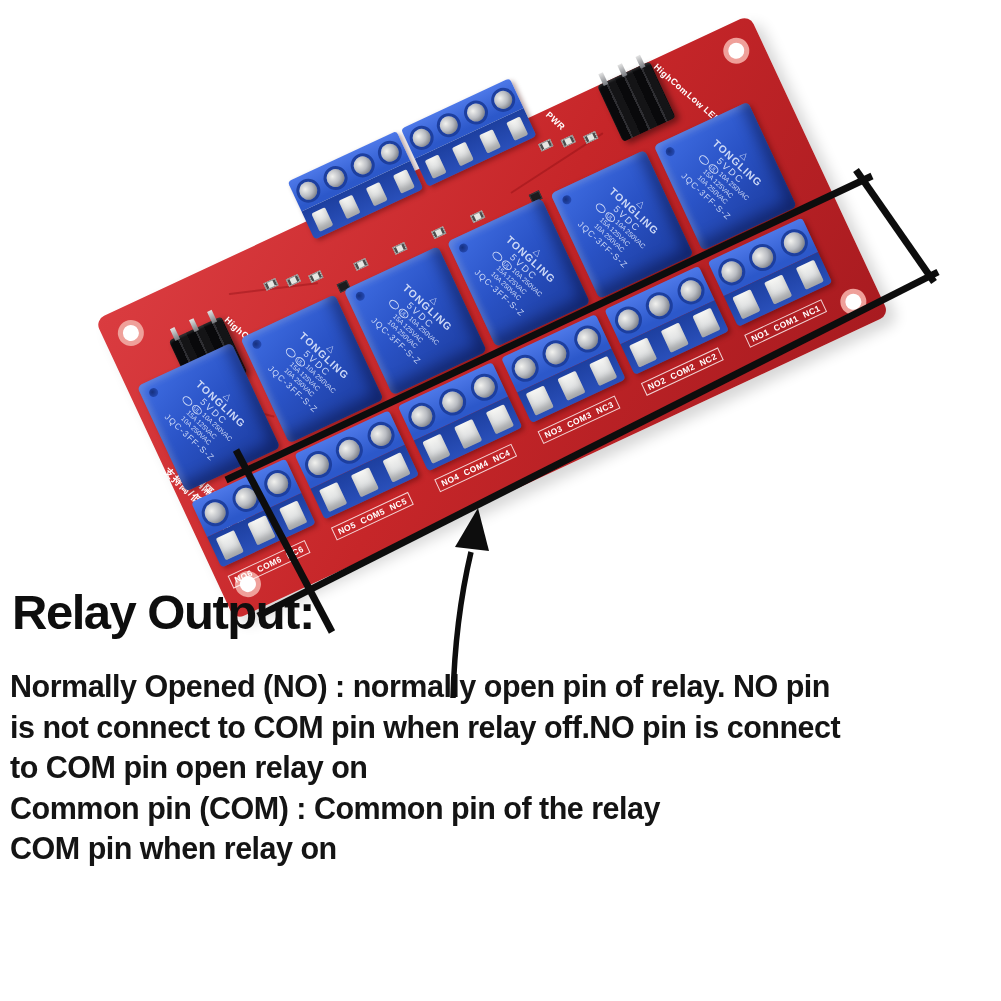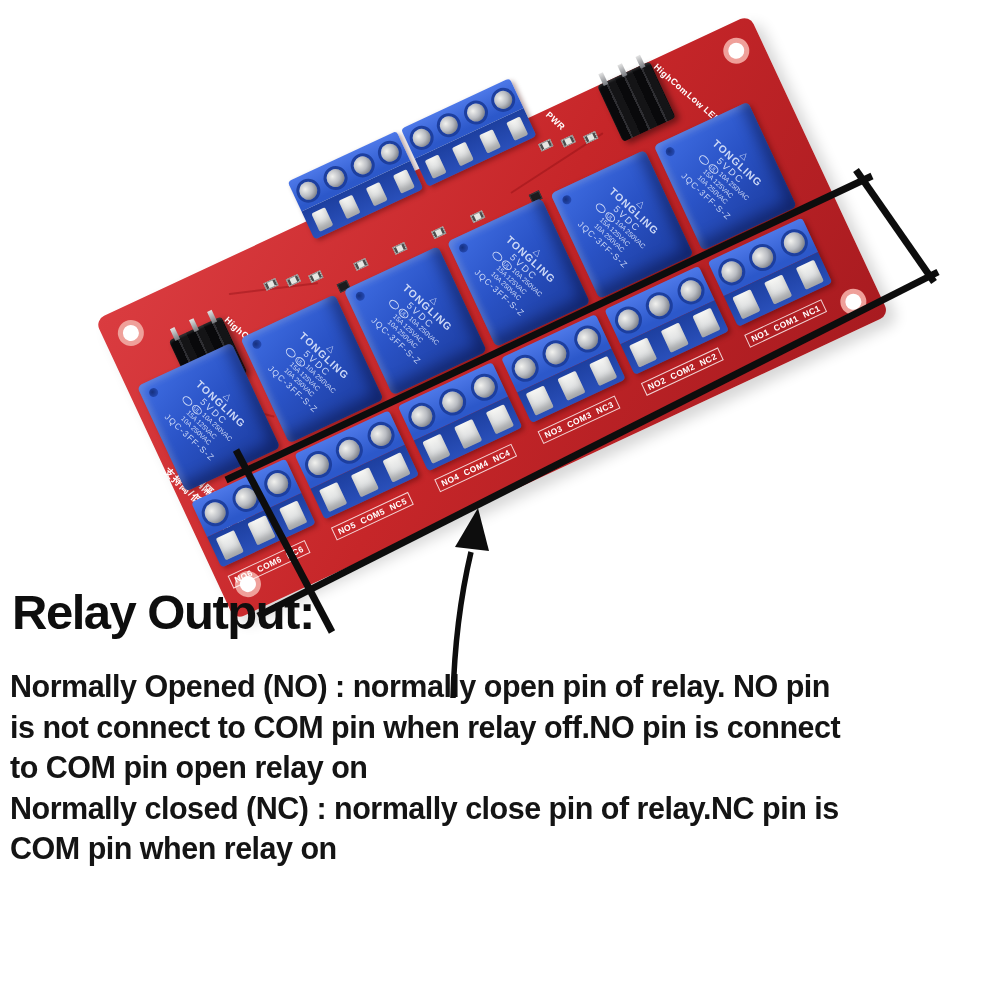--- a/index.html
+++ b/index.html
@@ -345,21 +345,21 @@
         <span>NC1</span>
     </div>
 
   </div>
 
   <div class="caption">
     <h1 class="cap-head">Relay Output:</h1>
     <div class="cap-line">Normally Opened (NO) : normally open pin of relay. NO pin</div>
     <div class="cap-line">is not connect to COM pin when relay off.NO pin is connect</div>
     <div class="cap-line">to COM pin open relay on</div>
-    <div class="cap-line">Normally closed (NC) : normally close pin of relay.NC pin is</div>
+    <div class="cap-line">Common pin (COM) : Common pin of the relay</div>
     <div class="cap-line">COM pin when relay on</div>
   </div>
 
   <svg class="overlay" viewBox="0 0 1001 1001">
     <g stroke="#0d0d0d" stroke-width="7" stroke-linecap="butt">
       <line x1="226" y1="480" x2="872" y2="176"></line>
       <line x1="856" y1="170" x2="934" y2="282"></line>
       <line x1="938" y1="272" x2="258" y2="616"></line>
       <line x1="236" y1="450" x2="332" y2="632"></line>
     </g>

